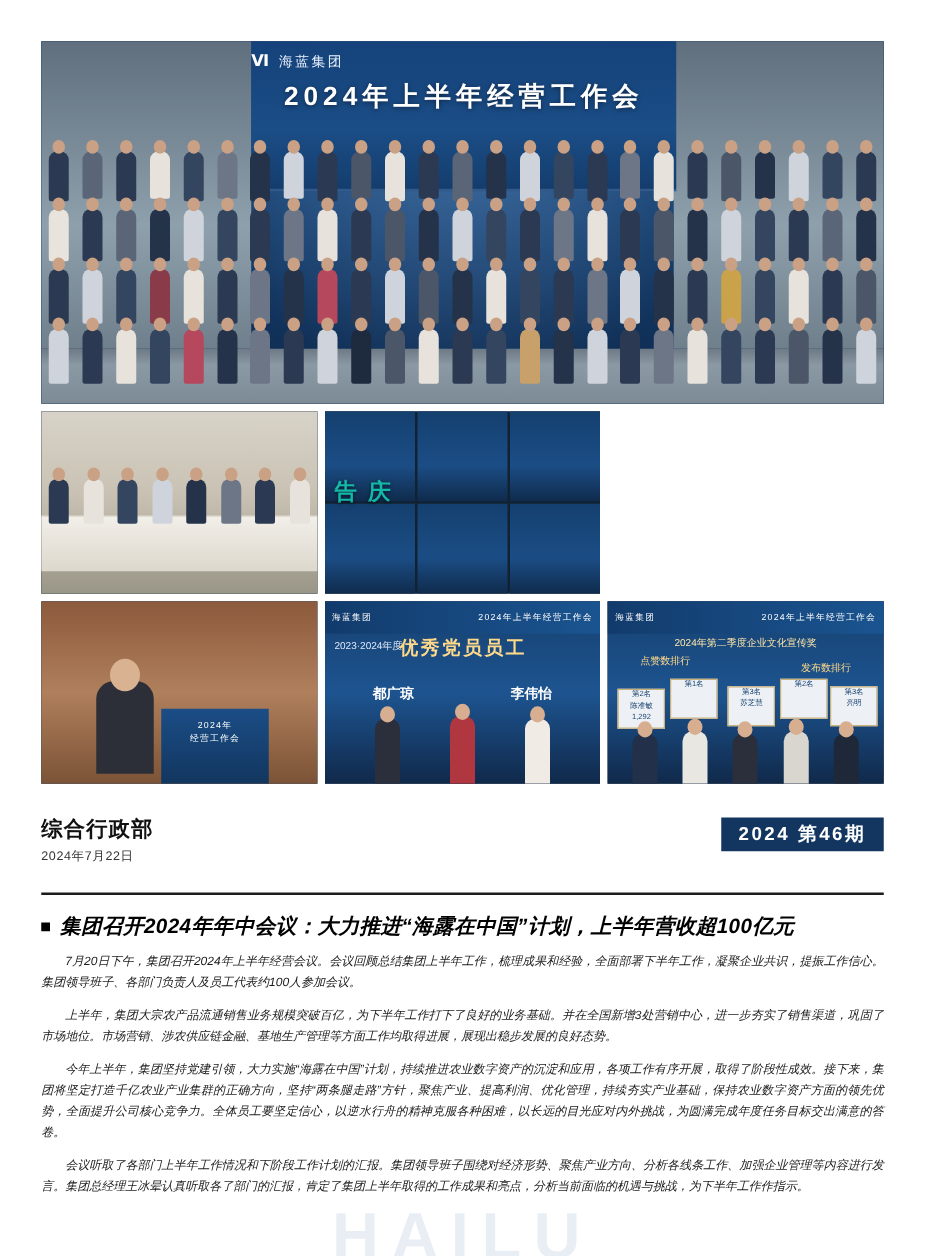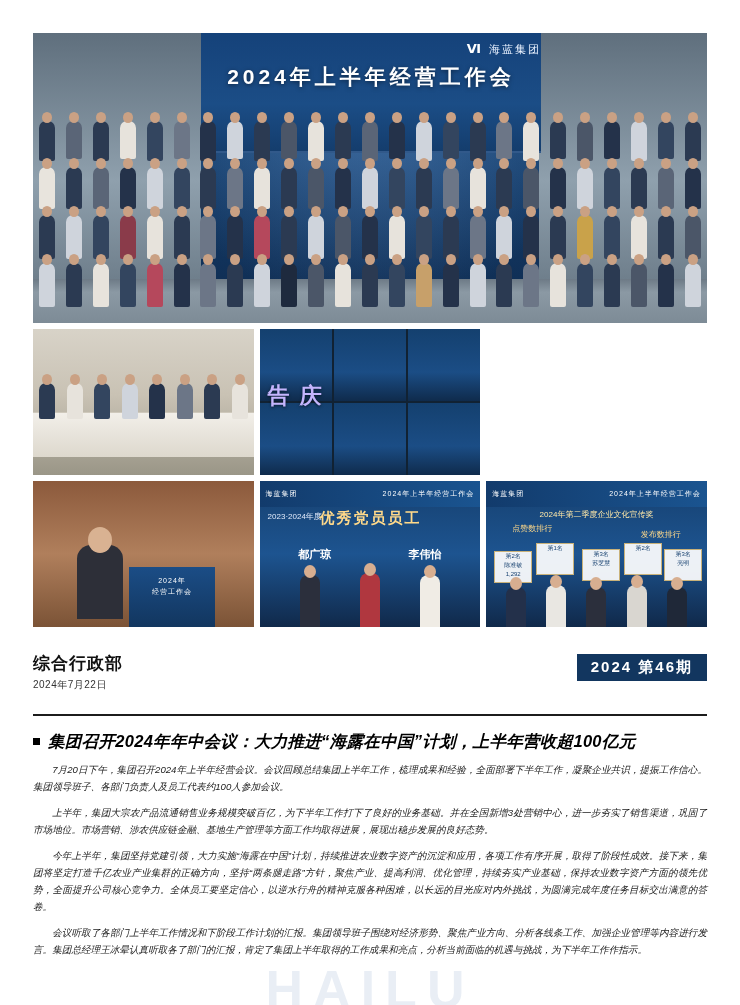--- a/index.html
+++ b/index.html
@@ -57,22 +57,22 @@
   }
   .hero-screen {
     position: absolute;
     left: 168px; top: 0px;
     width: 340px; height: 118px;
     background: linear-gradient(180deg,#15427a 0%, #1b4d86 60%, #143d6d 100%);
     border-bottom: 2px solid rgba(255,255,255,0.12);
   }
   .hero-logo {
     position: absolute;
-    left: 0; right: 0; top: 8px;
-    text-align: right;
+    left: 0; right: 12px; top: 8px;
+    text-align: left;
     color: #eaf2ff;
     font-size: 11px;
     letter-spacing: 2px;
   }
   .hero-logo .mark {
     display: inline-block;
     font-size: 13px;
     font-weight: bold;
     margin-right: 6px;
     color: #fff;
@@ -495,21 +495,21 @@
 
       <div class="cell">
         <div class="grid-shot">
           <div></div>
           <div></div>
           <div></div>
           <div></div>
           <div></div>
           <div></div>
         </div>
-        <div style="position:absolute;left:8px;top:52px;color:#c4b5fd;font-size:22px;font-weight:bold;letter-spacing:2px;text-shadow:0 1px 3px rgba(0,0,0,.6);text-align:center;">告 庆</div>
+        <div style="position:absolute;left:8px;top:52px;color:#14b8a6;font-size:18px;font-weight:bold;letter-spacing:2px;text-shadow:0 1px 3px rgba(0,0,0,.6);text-align:center;">告 庆</div>
       </div>
 
     </div>
 
     <div class="row">
       <div class="cell">
         <div class="c-stage"></div>
         <div class="speaker"></div>
         <div class="podium">
           <div>2024年</div>

